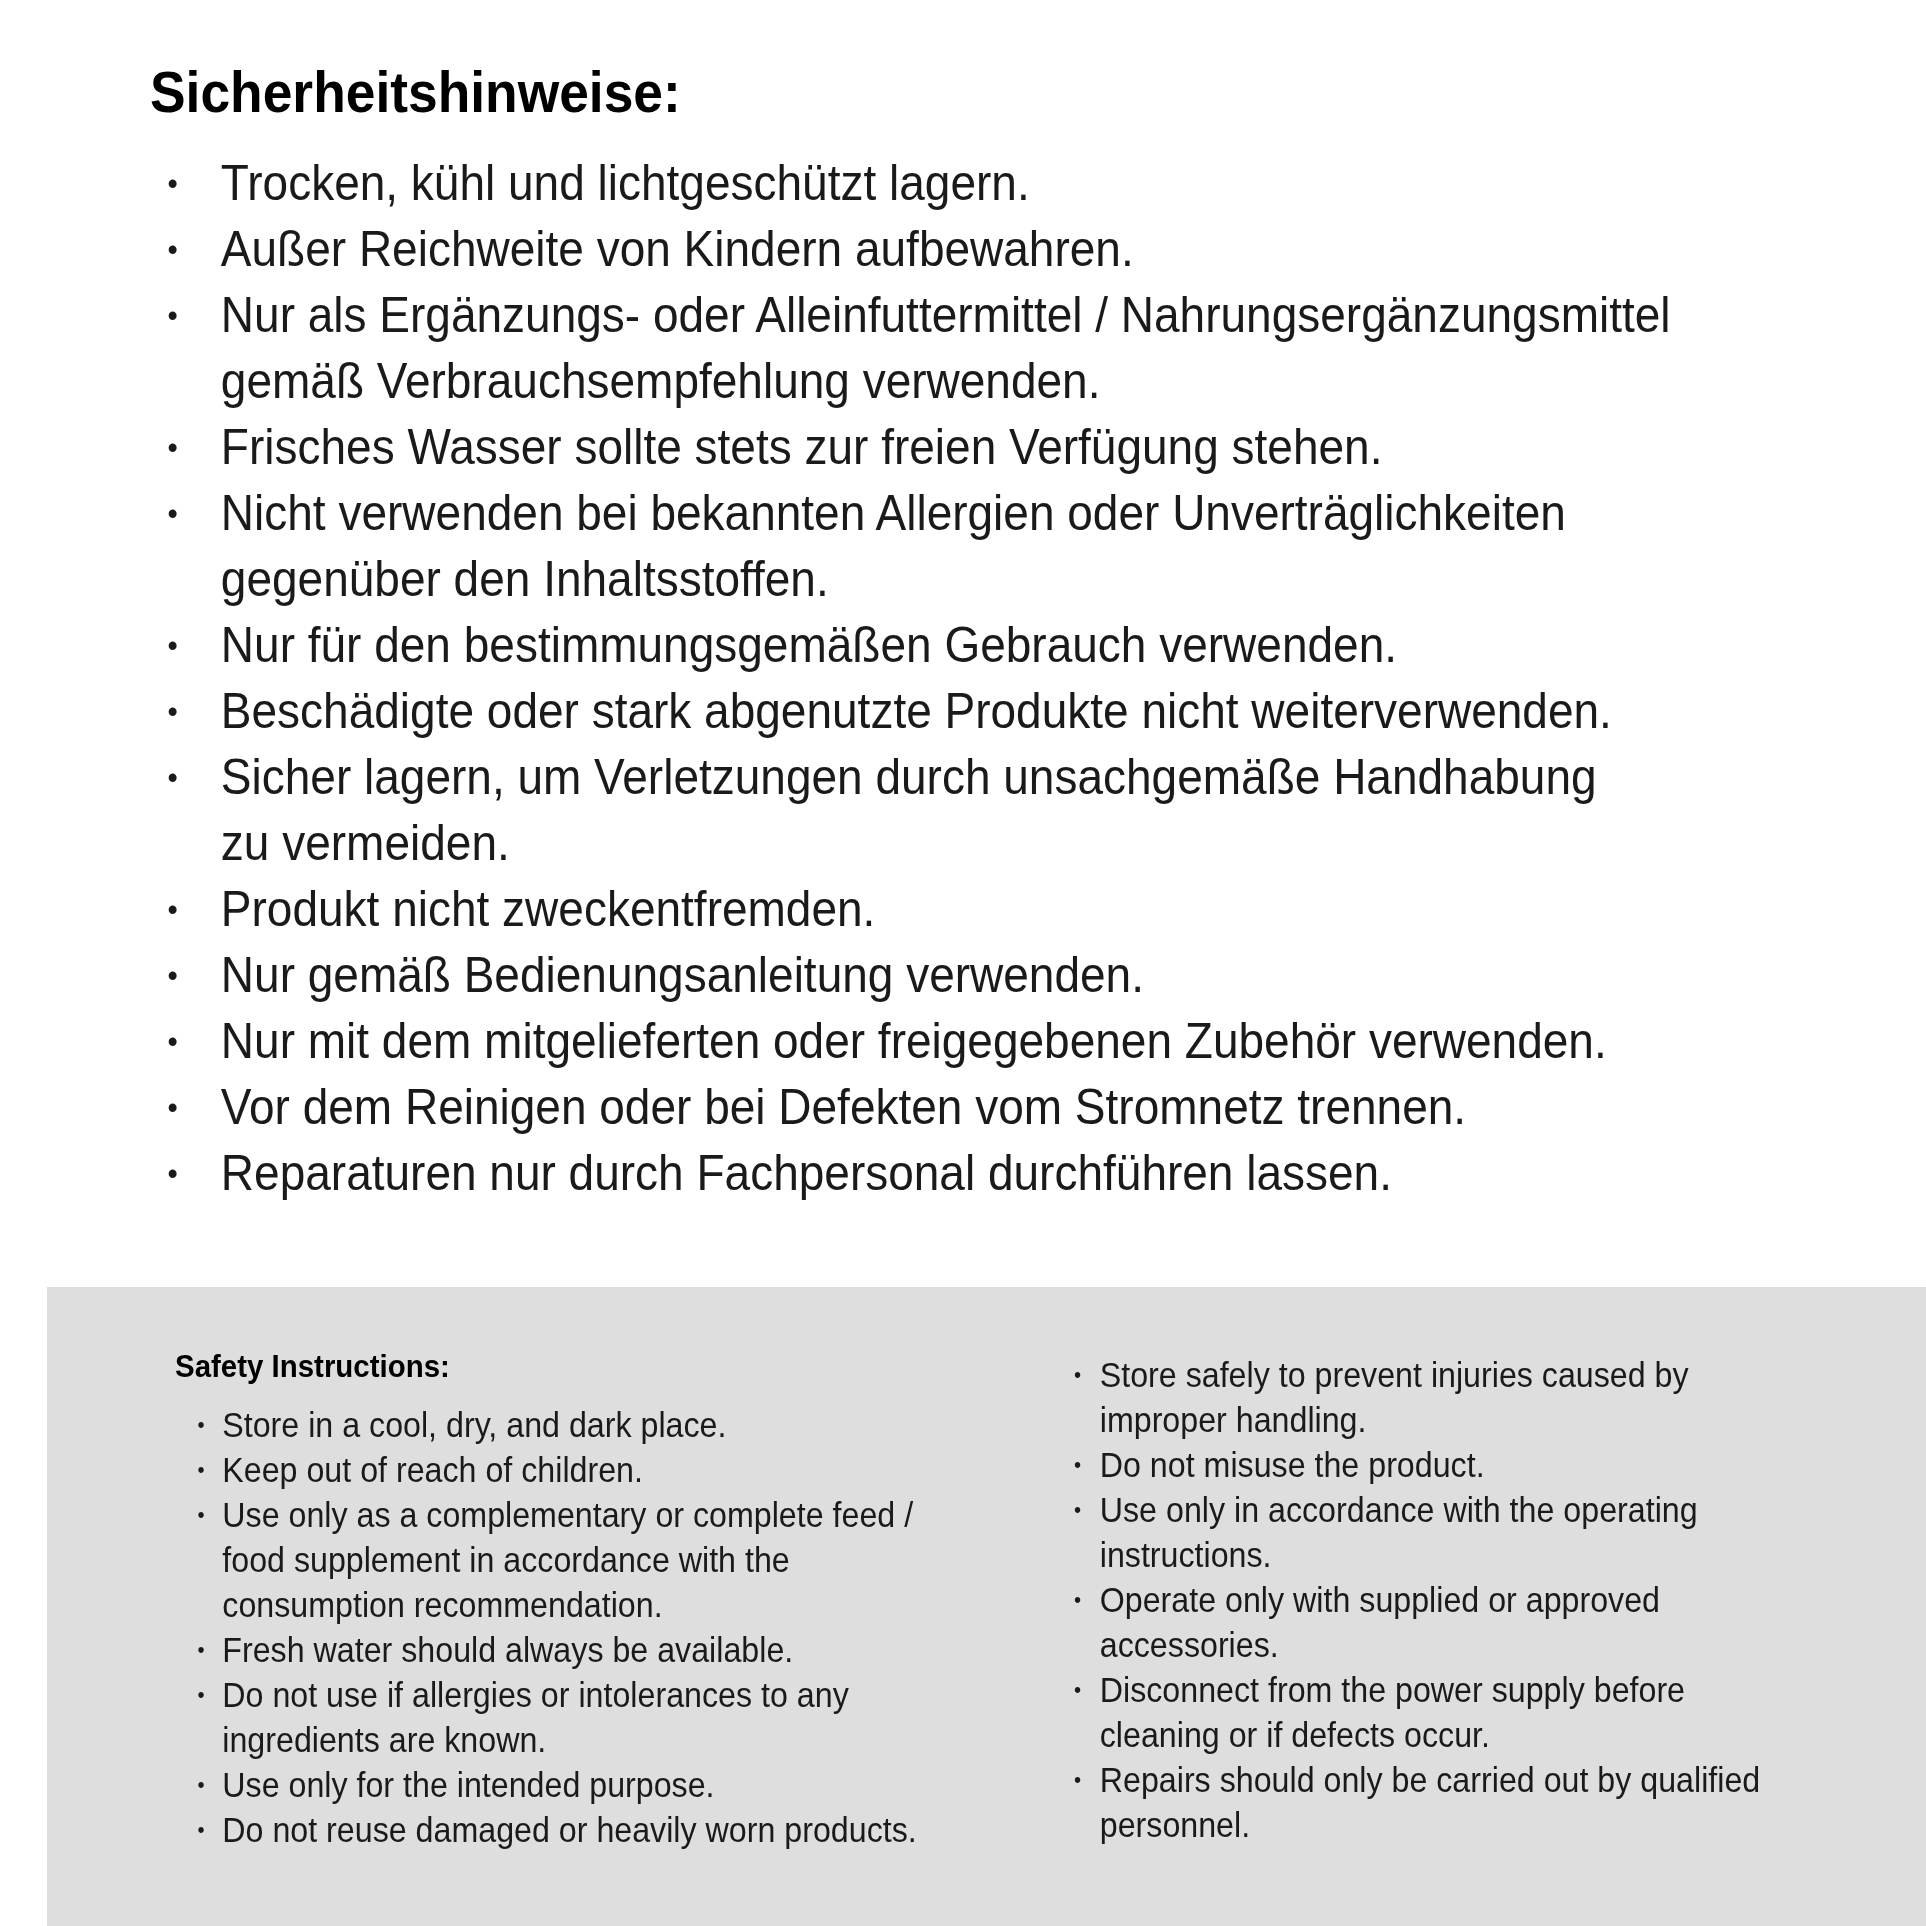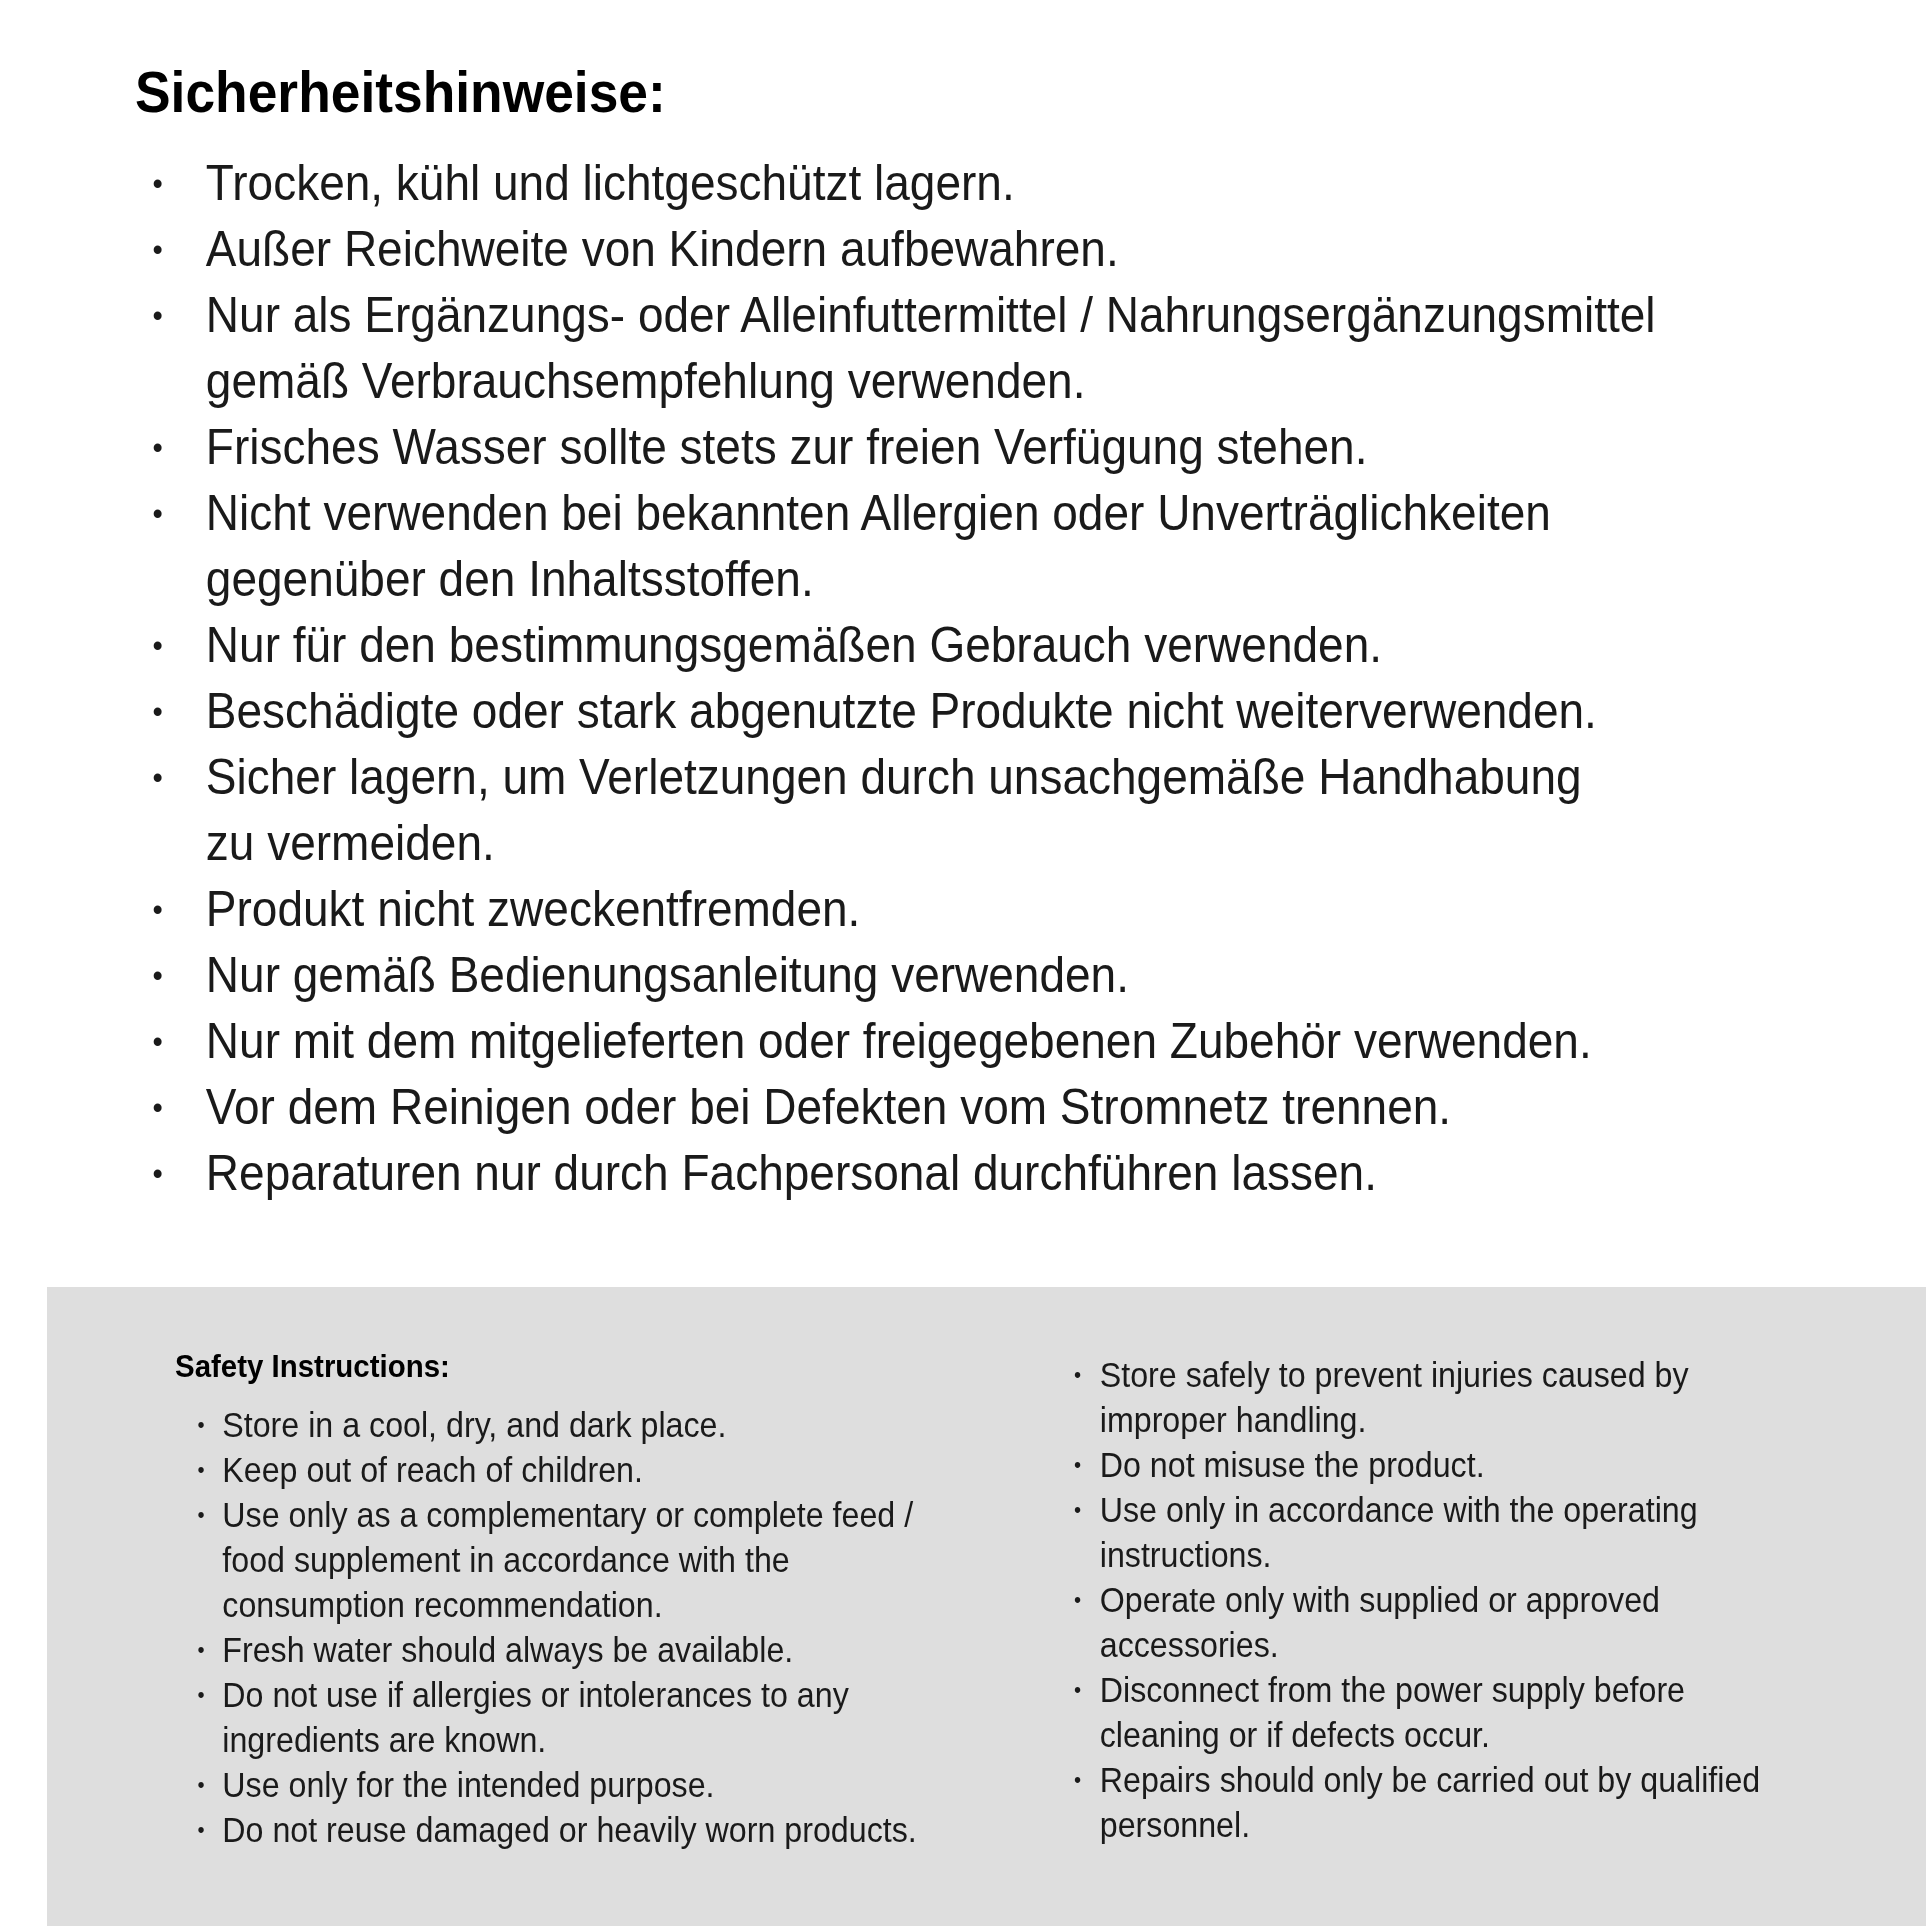--- a/index.html
+++ b/index.html
@@ -11,21 +11,21 @@
     background: #ffffff;
     font-family: "Liberation Sans", "DejaVu Sans", sans-serif;
     color: #1a1a1a;
   }
   
   .sq { transform: scaleX(0.92); transform-origin: 0 0; }
 
   
   .section-de {
     position: absolute;
-    left: 0; top: 0;
+    left: 15px; top: 0;
     width: 1577px; height: 1287px;
     box-sizing: border-box;
     background: #ffffff;
     padding: 59px 0 0 135px;
   }
   .de-wrap { width: 1945px; }
   .de-heading {
     margin: 0;
     font-size: 58px;
     font-weight: 700;

